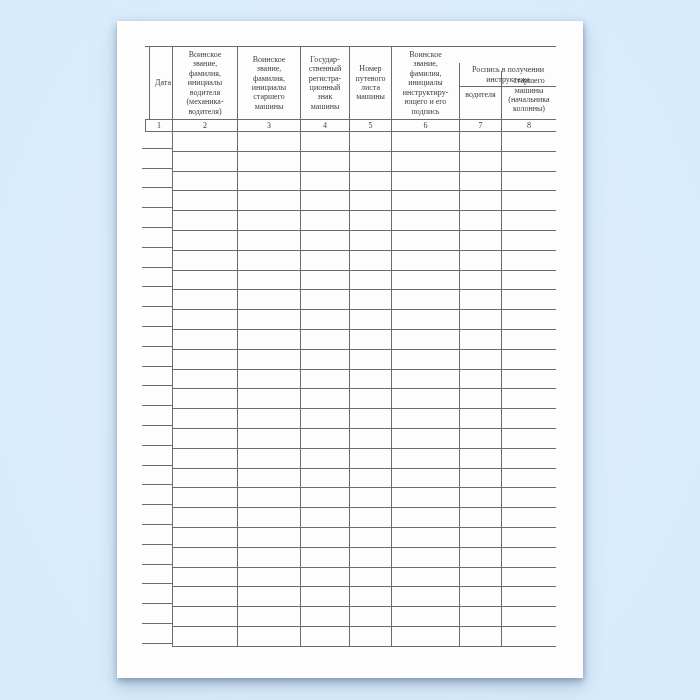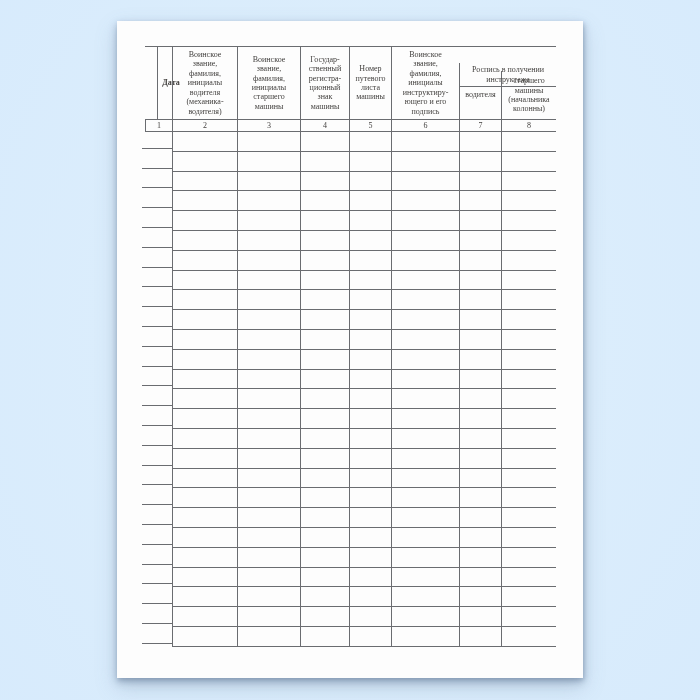--- a/index.html
+++ b/index.html
@@ -98,21 +98,21 @@
     background: var(--line-color);
   }
 </style>
 </head>
 <body>
 
 <div class="scene" style="background-color: rgb(214, 234, 252);">
   <div class="paper" style="background-color: rgb(253, 253, 253);">
     <div class="form">
       <div class="header-grid" id="header-grid">
-          <div class="hcell full" style="left: 12px; width: 27px; font-weight: bold;">Дата</div>
+          <div class="hcell full" style="left: 4px; width: 27px;">Дата</div>
           <div class="hcell full" style="left: 27px; width: 65px;">Воинское
 звание,
 фамилия,
 инициалы
 водителя
 (механика-
 водителя)</div>
           <div class="hcell full" style="left: 92px; width: 63px;">Воинское
 звание,
 фамилия,

